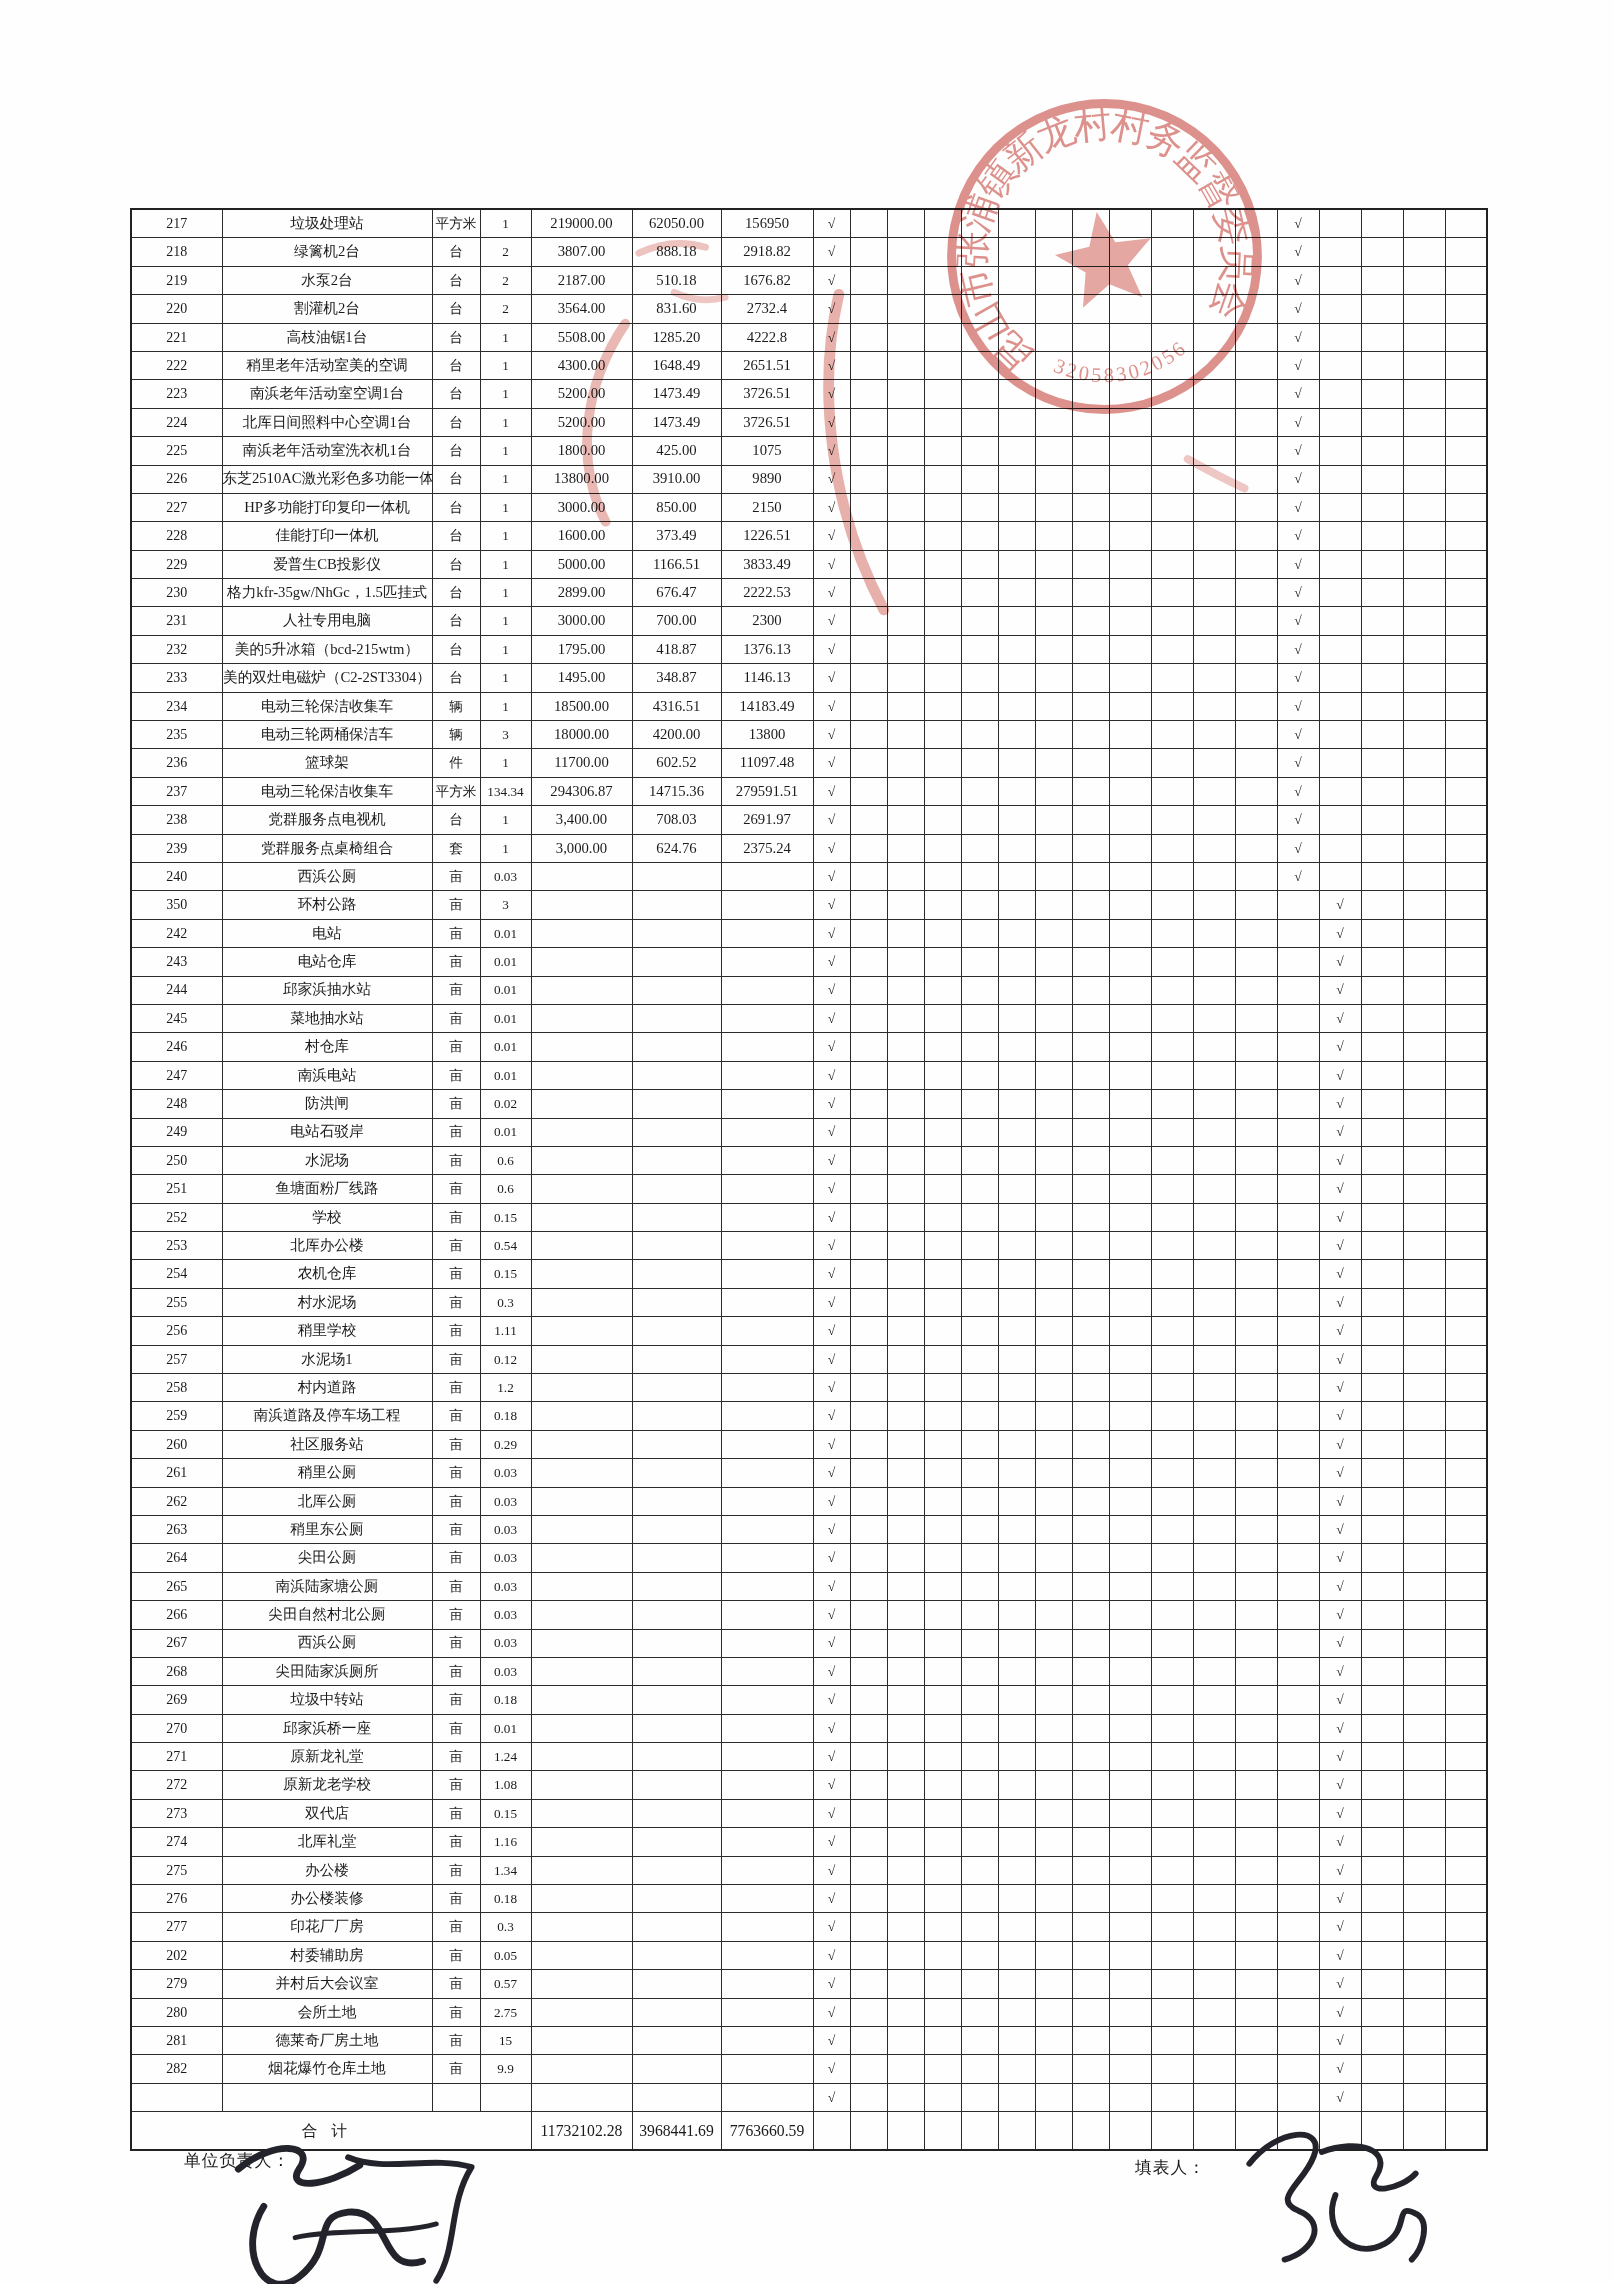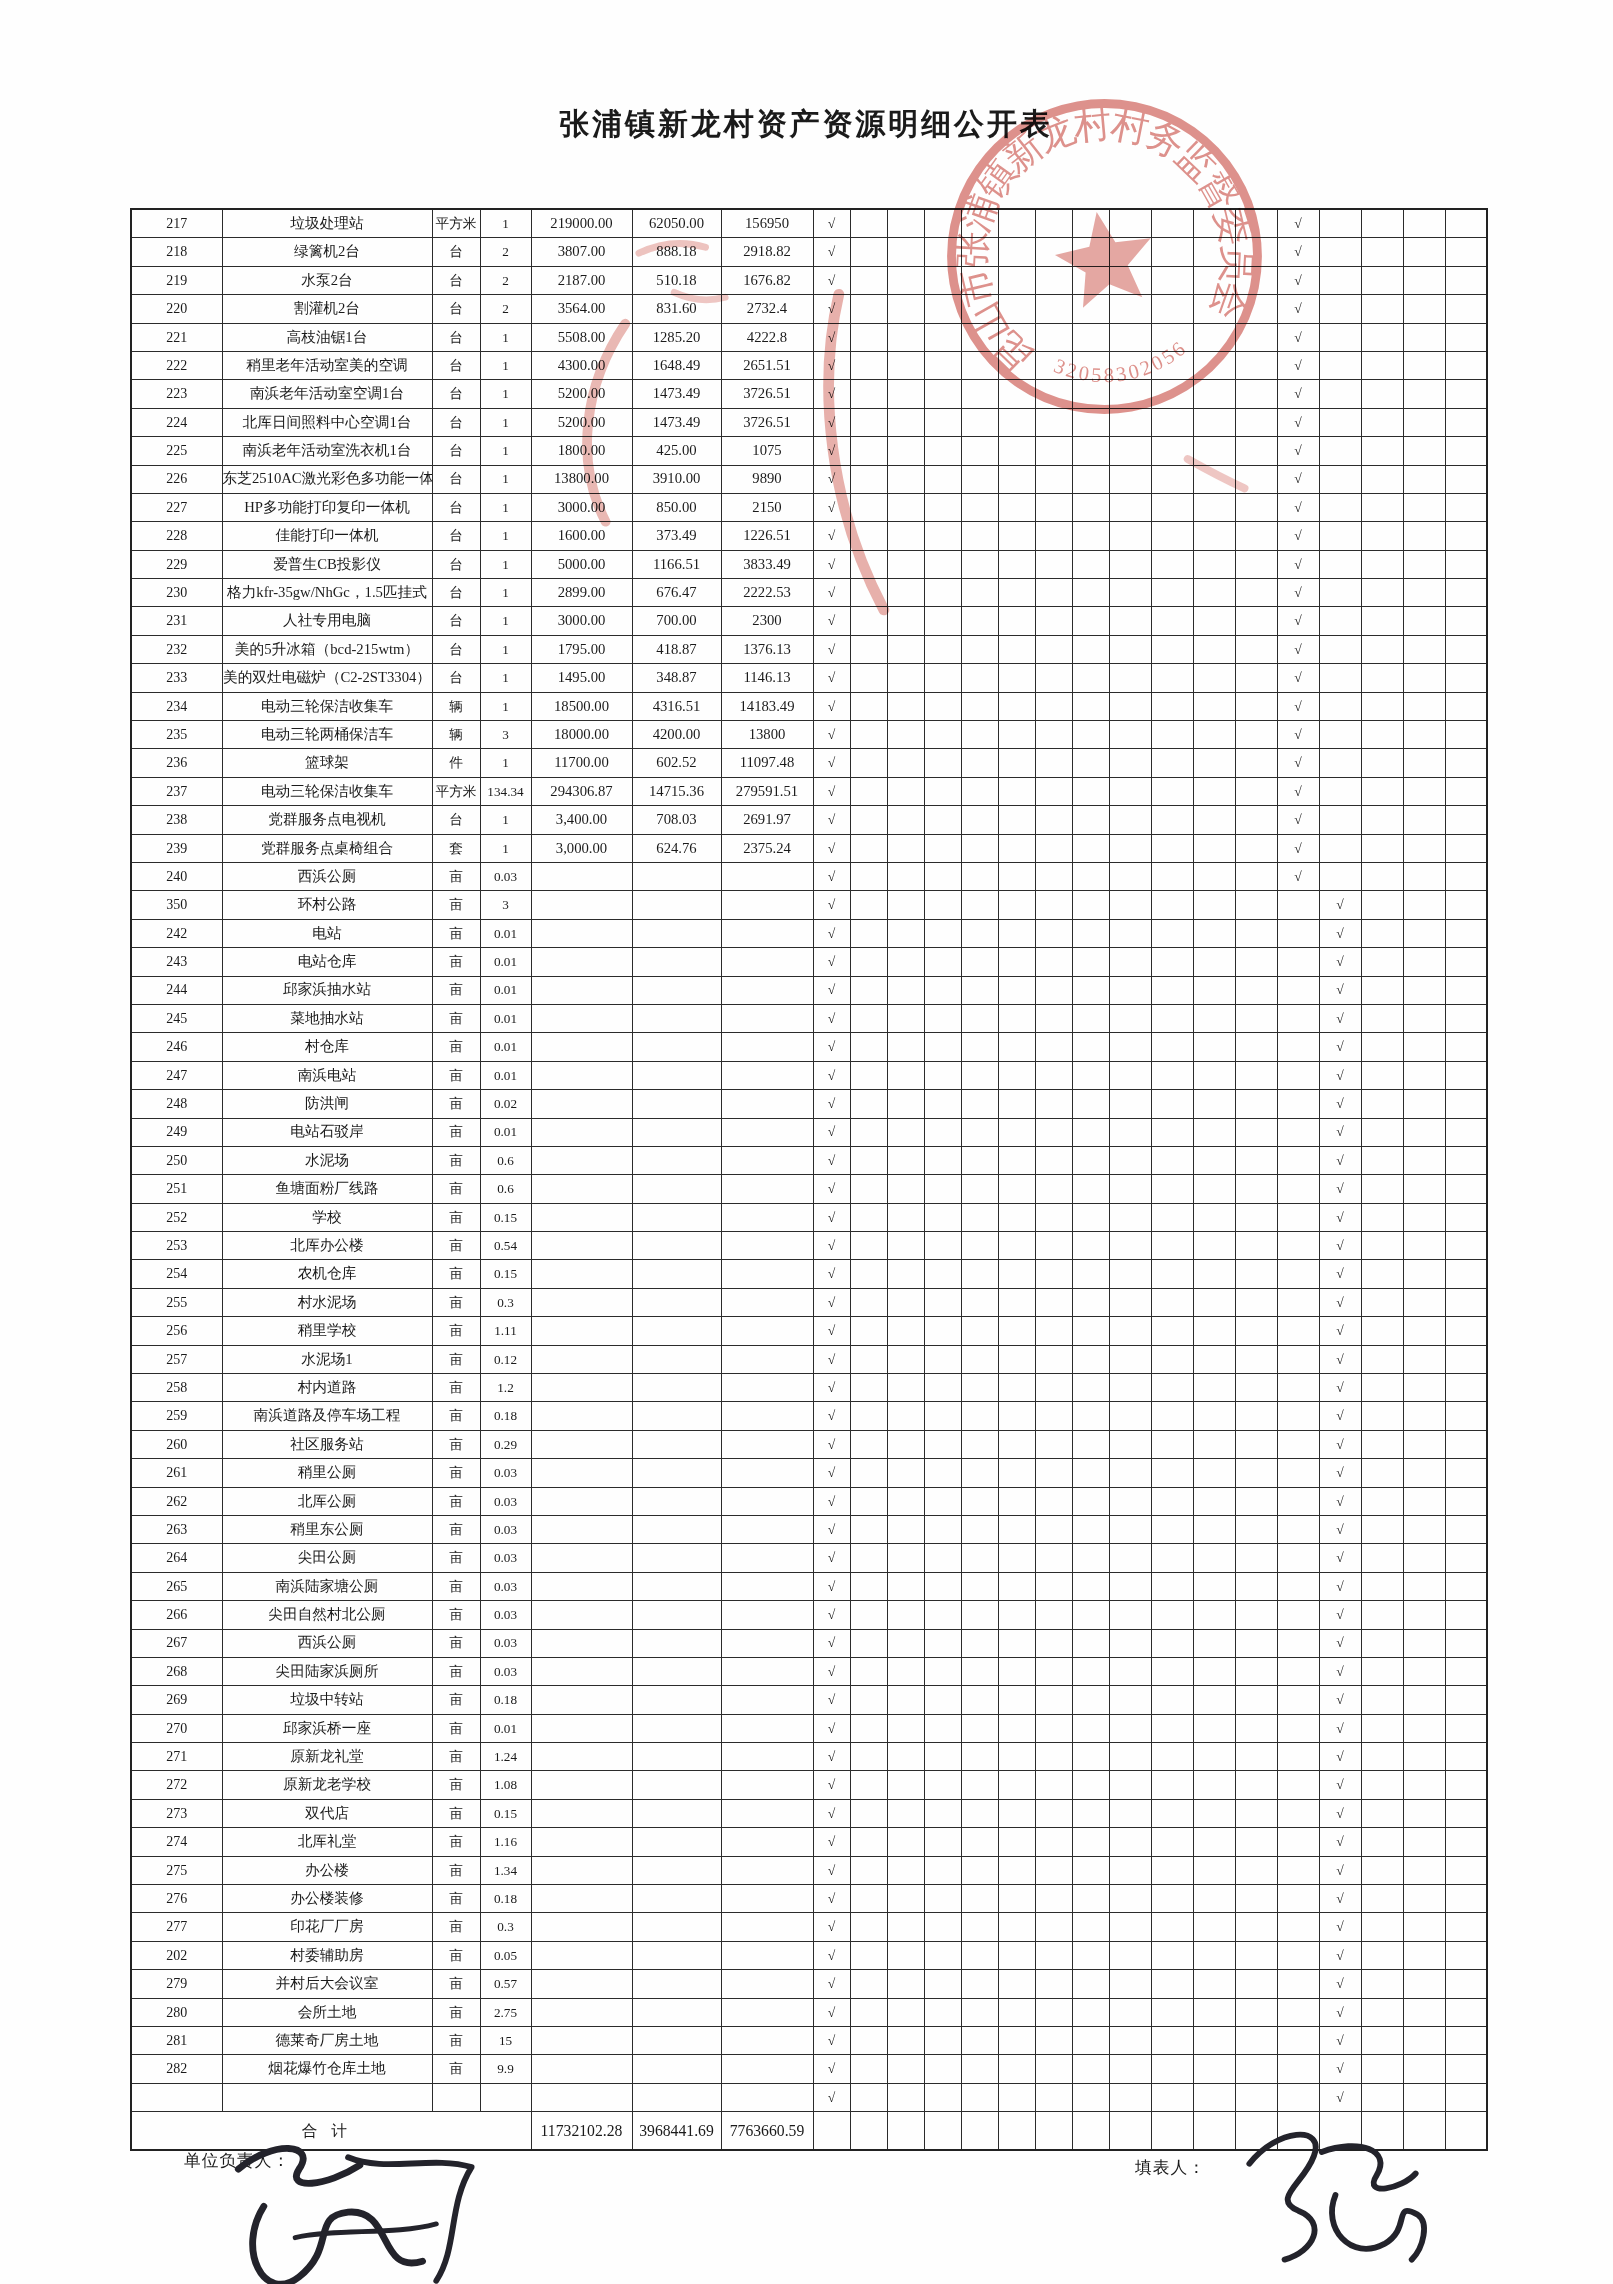--- a/index.html
+++ b/index.html
@@ -44,21 +44,20 @@
   .fl-right{left:1135px; top:2156px;}
   .overlay{position:absolute; left:0; top:0; pointer-events:none;}
   .seal{mix-blend-mode:multiply;}
   .sig path{fill:none; stroke:#23232b; stroke-linecap:round; stroke-linejoin:round;}
 </style>
 </head>
 <body>
 
 <div class="page">
 
-  <div class="doc-title">张浦镇新龙村资产资源明细公开表</div>
 
 
   <table class="sheet" id="asset-table">
       <colgroup>
         <col style="width:91px">
         <col style="width:210px">
         <col style="width:48px">
         <col style="width:51px">
         <col style="width:101px">
         <col style="width:89px">

